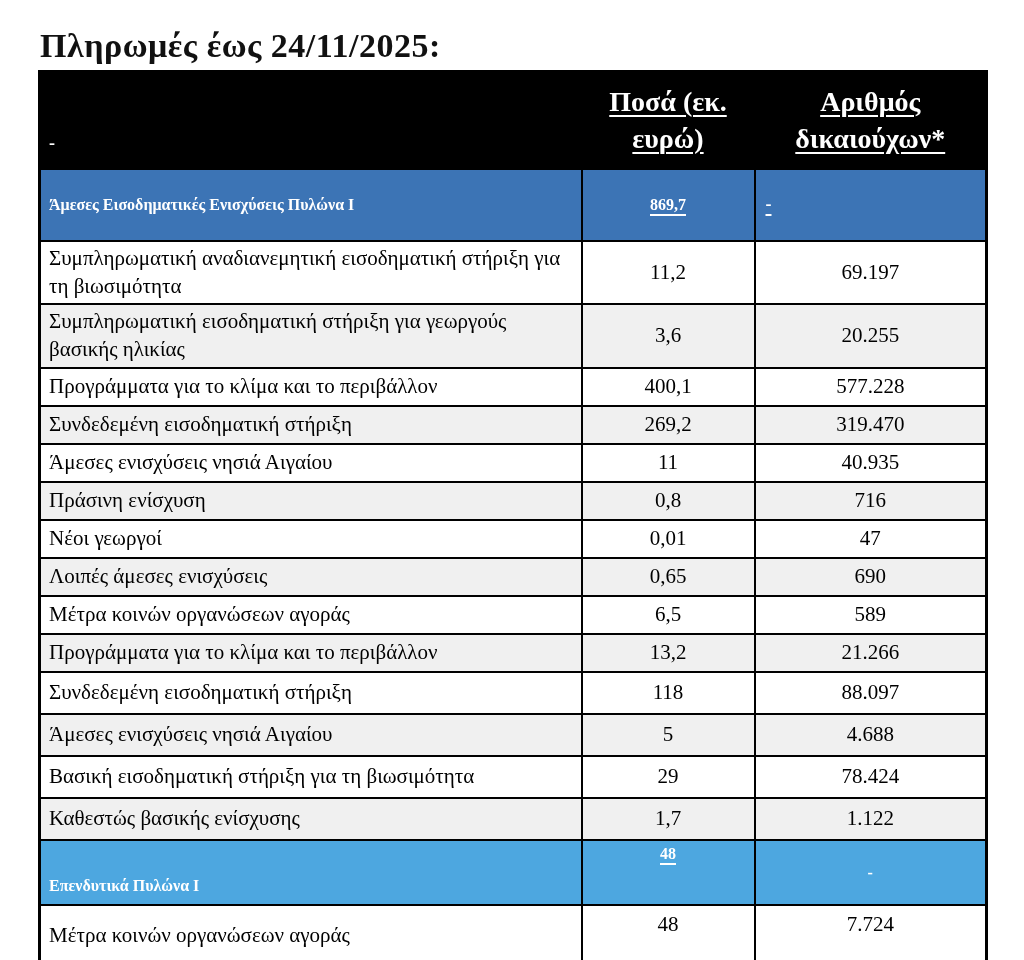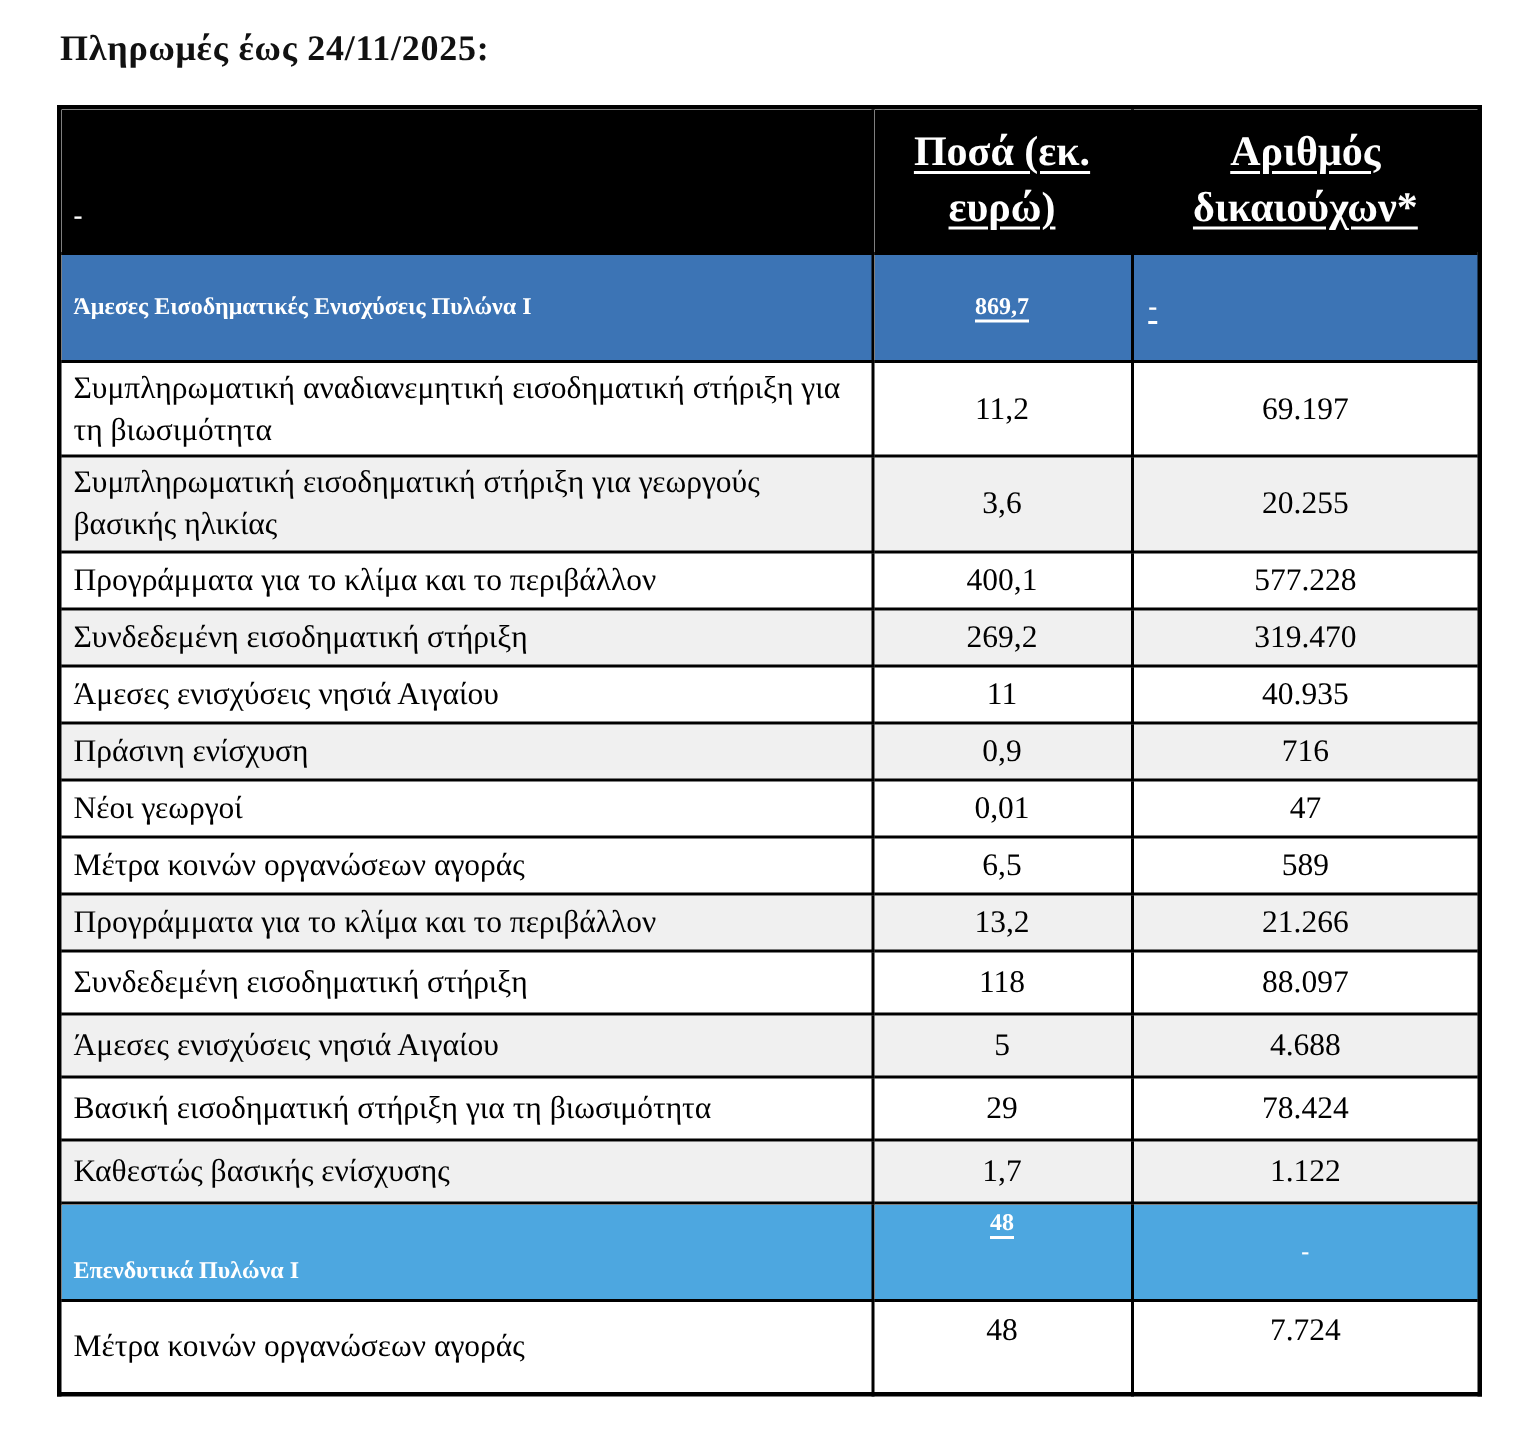--- a/index.html
+++ b/index.html
@@ -12,21 +12,21 @@
     height: 960px;
     overflow: hidden;
     position: relative;
     font-family: "Liberation Serif", "DejaVu Serif", serif;
     color: #000;
   }
   .page-title {
     position: absolute;
     left: 40px;
     top: 4px;
-    font-size: 24px;
+    font-size: 34px;
     font-weight: bold;
     letter-spacing: 0.5px;
     color: #111;
   }
   table.doc-table {
     position: absolute;
     left: 38px;
     top: 70px;
     border-collapse: collapse;
     table-layout: fixed;
@@ -132,27 +132,32 @@
         <td class="num-cell amount">269,2</td>
         <td class="num-cell">319.470</td>
       </tr>
       <tr class="data single">
         <td class="label-cell">Άμεσες ενισχύσεις νησιά Αιγαίου</td>
         <td class="num-cell amount">11</td>
         <td class="num-cell">40.935</td>
       </tr>
       <tr class="data shaded single">
         <td class="label-cell">Πράσινη ενίσχυση</td>
-        <td class="num-cell amount">0,9</td>
+        <td class="num-cell amount">0,8</td>
         <td class="num-cell">716</td>
       </tr>
       <tr class="data single">
         <td class="label-cell">Νέοι γεωργοί</td>
         <td class="num-cell amount">0,01</td>
         <td class="num-cell">47</td>
+      </tr>
+      <tr class="data shaded single">
+        <td class="label-cell">Λοιπές άμεσες ενισχύσεις</td>
+        <td class="num-cell amount">0,65</td>
+        <td class="num-cell">690</td>
       </tr>
       <tr class="data single">
         <td class="label-cell">Μέτρα κοινών οργανώσεων αγοράς</td>
         <td class="num-cell amount">6,5</td>
         <td class="num-cell">589</td>
       </tr>
       <tr class="data shaded single">
         <td class="label-cell">Προγράμματα για το κλίμα και το περιβάλλον</td>
         <td class="num-cell amount">13,2</td>
         <td class="num-cell">21.266</td>

